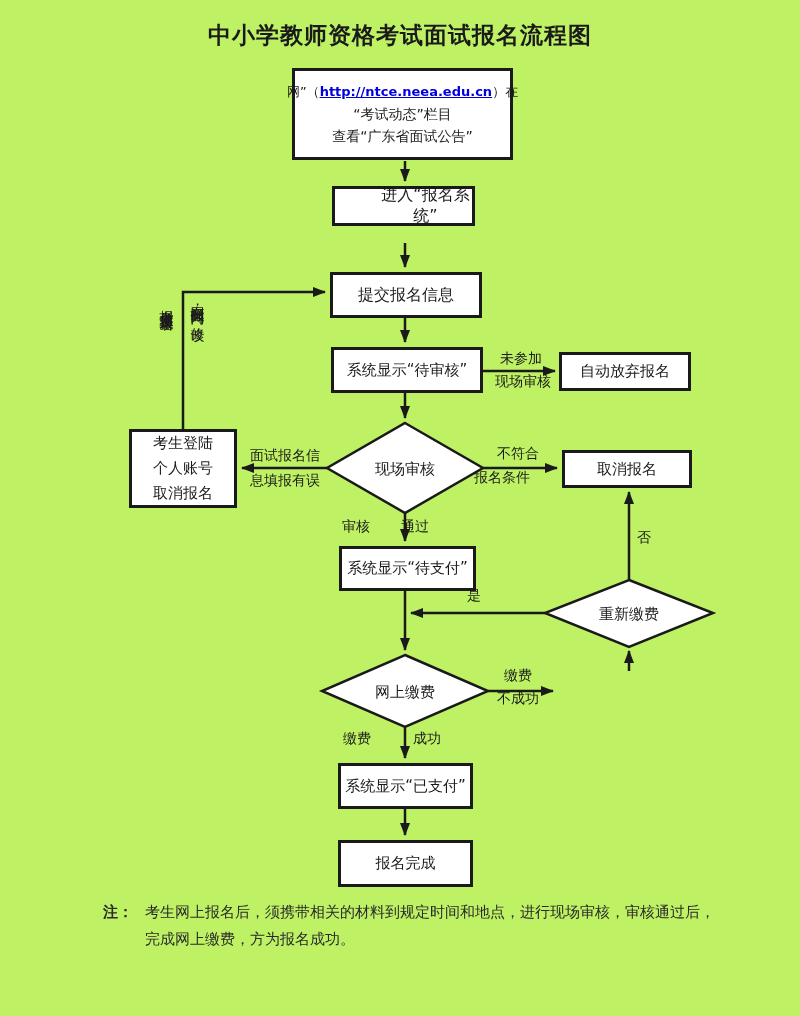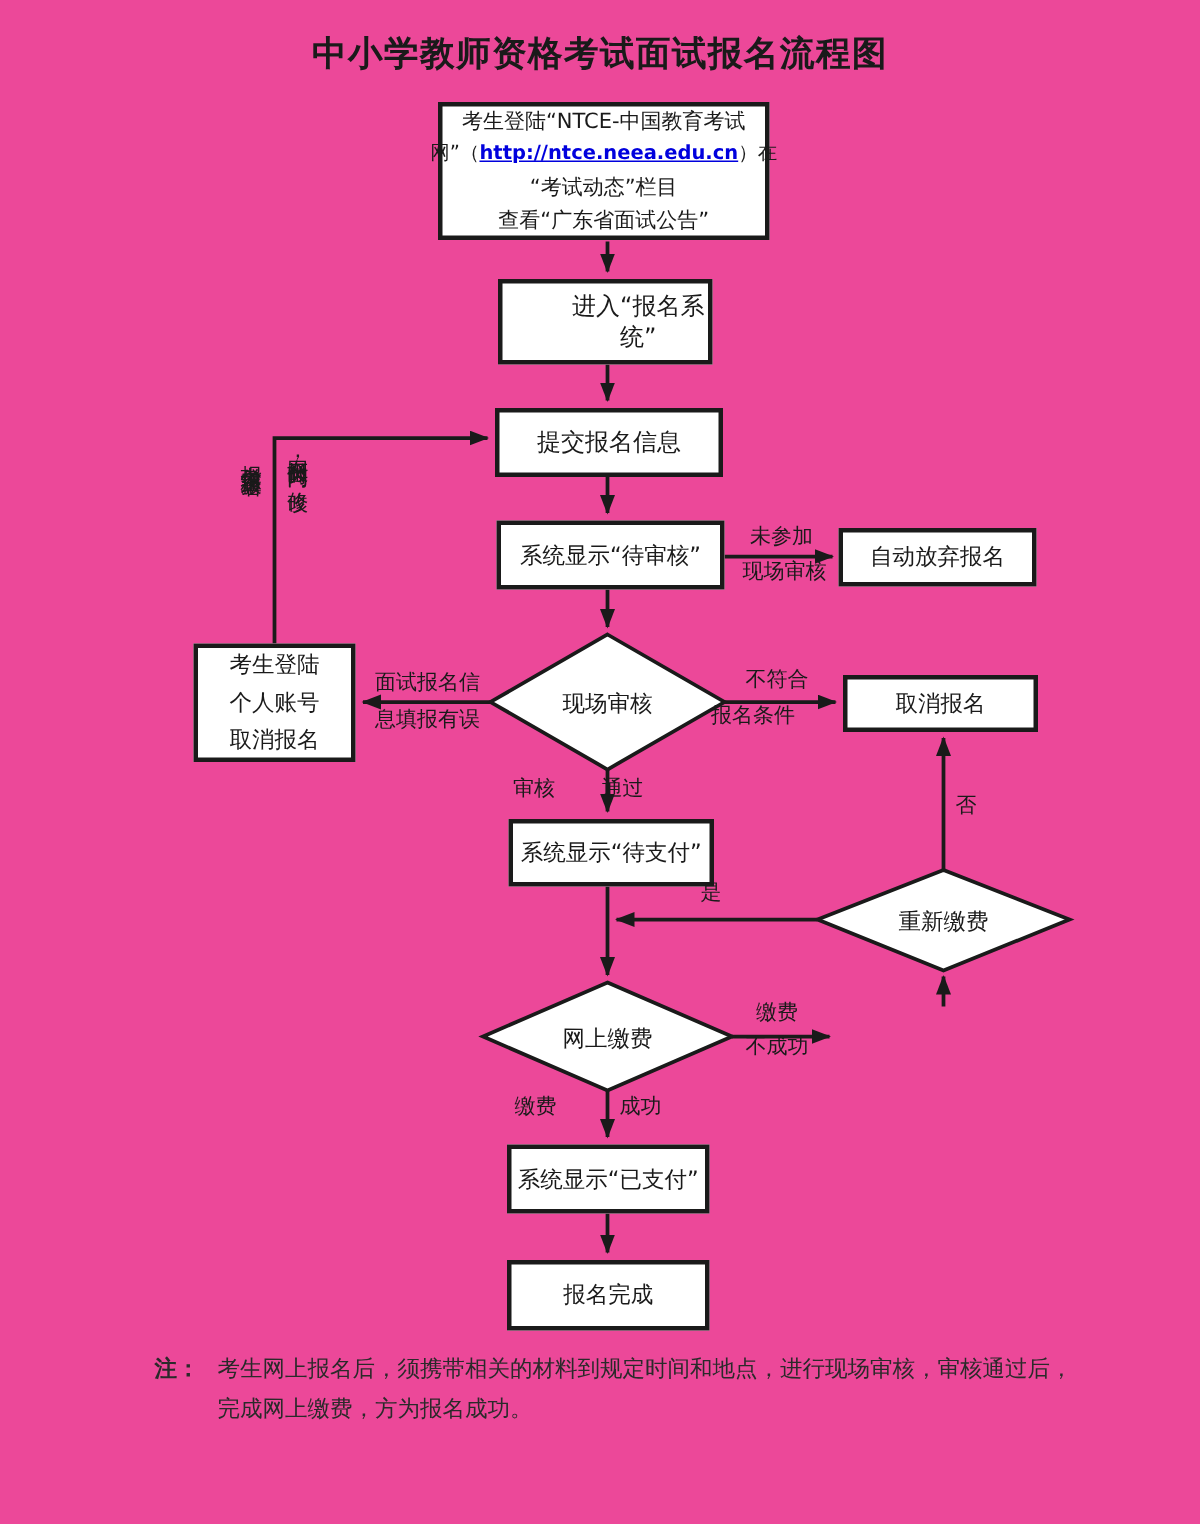--- a/index.html
+++ b/index.html
@@ -1,16 +1,16 @@
 <!DOCTYPE html>
 <html><head>
 <meta charset="utf-8">
 <style>
   html,body{margin:0;padding:0;background:#ffffff;}
-  #page{position:relative;width:800px;height:1016px;background:#ec4899;overflow:hidden;
+  #page{position:relative;width:800px;height:1016px;background:#bef264;overflow:hidden;
         font-family:"DejaVu Sans",sans-serif;color:#1a1a1a;}
   #connectors{position:absolute;left:0;top:0;width:800px;height:1016px;}
   .title{position:absolute;left:0;top:20px;width:800px;text-align:center;
          font-size:23px;font-weight:bold;letter-spacing:1px;}
   .node{position:absolute;border:3px solid #1a1a1a;background:#ffffff;
         display:flex;flex-direction:column;align-items:center;justify-content:center;
         text-align:center;box-sizing:border-box;}
   .fs15{font-size:15px;} .fs16{font-size:16px;}
   .b1line{white-space:nowrap;line-height:22px;font-size:14px;}
   .b1line.small{font-size:13px;}
@@ -56,27 +56,26 @@
       <path d="M405,809 V835" marker-end="url(#ah)"></path>
       <polygon fill="#ffffff" points="405,423 483,468 405,513 327,468"></polygon>
       <polygon fill="#ffffff" points="629,580 713,613 629,647 545,613"></polygon>
       <polygon fill="#ffffff" points="405,655 488,691 405,727 322,691"></polygon>
     </g>
   </svg>
 
   <div class="title">中小学教师资格考试面试报名流程图</div>
 
   <div class="node" style="left:292px;top:68px;width:221px;height:92px;">
-    <div class="b1line">考生登陆“NTCE-中国教育考试</div>
     <div class="b1line small"><span>网”（</span><a class="link" href="#" title="http://ntce.neea.edu.cn">http://ntce.neea.edu.cn</a><span>）在</span></div>
     <div class="b1line">“考试动态”栏目</div>
     <div class="b1line">查看“广东省面试公告”</div>
   </div>
 
-  <div class="node fs16" style="left:332px;top:186px;width:143px;height:57px;padding-left:44px;">进入“报名系统”</div>
+  <div class="node fs16" style="left:332px;top:186px;width:143px;height:40px;padding-left:44px;">进入“报名系统”</div>
 
   <div class="node fs16" style="left:330px;top:272px;width:152px;height:46px;">提交报名信息</div>
 
   <div class="node fs15" style="left:331px;top:347px;width:152px;height:46px;">系统显示“待审核”</div>
 
   <div class="node fs15" style="left:559px;top:352px;width:132px;height:39px;">自动放弃报名</div>
 
   <div class="node fs15" style="left:129px;top:429px;width:108px;height:79px;line-height:25px;">
     <div>考生登陆</div>
     <div>个人账号</div>

